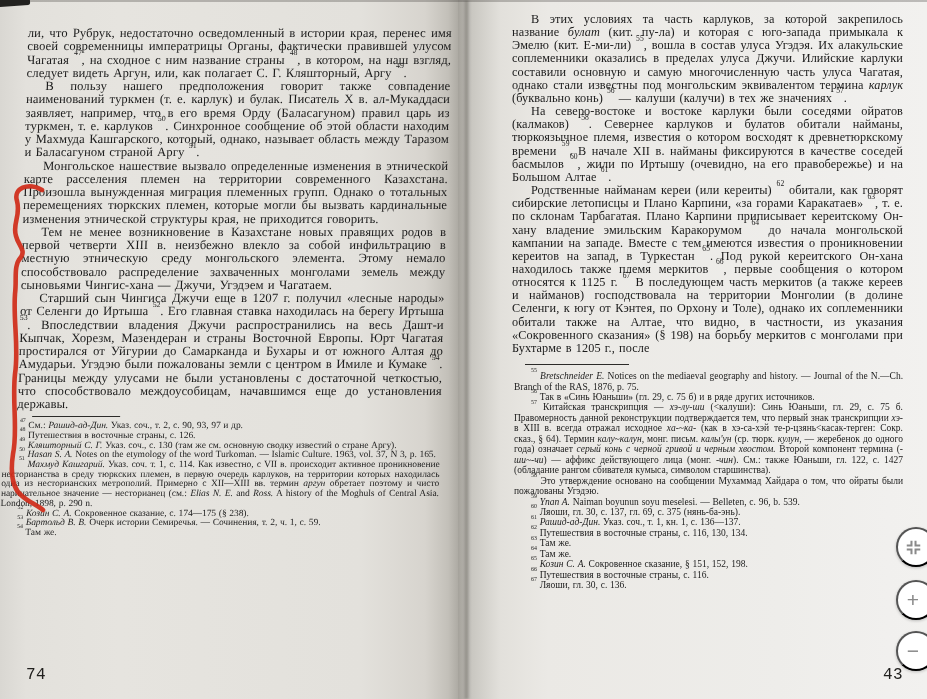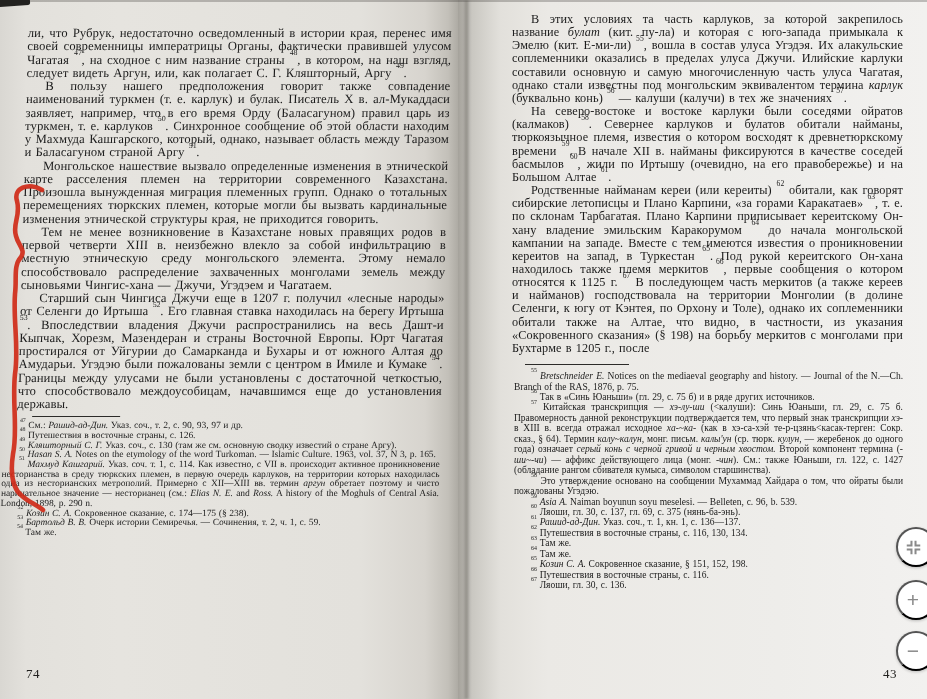--- a/index.html
+++ b/index.html
@@ -21,21 +21,21 @@
   .para{margin:0;text-indent:19px;letter-spacing:.1px;word-spacing:1px;}
   .col-left .para:first-child{text-indent:0;}
   .fn{margin:0;text-indent:17px;letter-spacing:0;word-spacing:.4px;}
   .col-left .fn{font-size:9.4px;line-height:9.7px;margin-left:-14px;width:438px;}
   .col-right .fn{font-size:9.5px;line-height:10.45px;margin-left:2px;width:389px;}
   .fn-sep{height:0;border-top:1.6px solid #2c2b29;width:88px;}
   .col-left .fn-sep{margin:5px 0 4px 15px;}
   .col-right .fn-sep{margin:9px 0 6px 13px;width:104px;}
   sup{font-size:62%;line-height:0;position:relative;top:-0.45em;letter-spacing:0;}
   em{font-style:italic;}
-  .pageno{position:absolute;font-size:13px;color:#21201e;letter-spacing:.5px;}
+  .pageno{position:absolute;font-size:16px;color:#21201e;letter-spacing:.5px;font-family:Liberation Mono, monospace;}
   .pageno-left{left:26px;top:666px;}
   .pageno-right{left:883px;top:666px;}
   .pen-overlay{position:absolute;inset:0;pointer-events:none;}
   .fab{position:absolute;left:896px;width:40px;height:40px;border-radius:50%;background:#ffffff;
     box-shadow:0 1px 3px rgba(0,0,0,.22);display:flex;align-items:center;justify-content:center;
     font-family:"Liberation Sans","DejaVu Sans",sans-serif;color:#8a8a8a;cursor:pointer;}
   .fab-collapse{top:527px;}
   .fab-plus{top:580px;font-size:21px;font-weight:400;}
   .fab-minus{top:631px;font-size:21px;}
   .fab span{transform:translateX(-3px);}
@@ -78,21 +78,21 @@
         <p class="para">В этих условиях та часть карлуков, за которой закрепилось название <em>булат</em> (кит. пу-ла) и которая с юго-запада примыкала к Эмелю (кит. Е-ми-ли) <sup>55</sup>, вошла в состав улуса Угэдэя. Их алакульские соплеменники оказались в пределах улуса Джучи. Илийские карлуки составили основную и самую многочисленную часть улуса Чагатая, однако стали известны под монгольским эквивалентом термина <em>карлук</em> (буквально конь) <sup>56</sup> — калуши (калучи) в тех же значениях <sup>57</sup>.</p>
         <p class="para">На северо-востоке и востоке карлуки были соседями ойратов (калмаков) <sup>58</sup>. Севернее карлуков и булатов обитали найманы, тюркоязычное племя, известия о котором восходят к древнетюркскому времени <sup>59</sup>. В начале XII в. найманы фиксируются в качестве соседей басмылов <sup>60</sup>, жили по Иртышу (очевидно, на его правобережье) и на Большом Алтае <sup>61</sup>.</p>
         <p class="para">Родственные найманам кереи (или кереиты) <sup>62</sup> обитали, как говорят сибирские летописцы и Плано Карпини, «за горами Каракатаев» <sup>63</sup>, т. е. по склонам Тарбагатая. Плано Карпини приписывает кереитскому Он-хану владение эмильским Каракорумом <sup>64</sup> до начала монгольской кампании на западе. Вместе с тем имеются известия о проникновении кереитов на запад, в Туркестан <sup>65</sup>. Под рукой кереитского Он-хана находилось также племя меркитов <sup>66</sup>, первые сообщения о котором относятся к 1125 г. <sup>67</sup> В последующем часть меркитов (а также кереев и найманов) господствовала на территории Монголии (в долине Селенги, к югу от Кэнтея, по Орхону и Толе), однако их соплеменники обитали также на Алтае, что видно, в частности, из указания «Сокровенного сказания» (§ 198) на борьбу меркитов с монголами при Бухтарме в 1205 г., после</p>
       </div>
     <div class="fn-sep"></div>
     <div>
         <p class="fn"><sup>55</sup> <em>Bretschneider E.</em> Notices on the mediaeval geography and history. — Journal of the N.—Ch. Branch of the RAS, 1876, p. 75.</p>
         <p class="fn"><sup>56</sup> Так в «Синь Юаньши» (гл. 29, с. 75 б) и в ряде других источников.</p>
         <p class="fn"><sup>57</sup> Китайская транскрипция — <em>хэ-лу-ши</em> (&lt;калуши): Синь Юаньши, гл. 29, с. 75 б. Правомерность данной реконструкции подтверждается тем, что первый знак транскрипции <em>хэ-</em> в XIII в. всегда отражал исходное <em>ха-~ка-</em> (как в хэ-са-хэй те-р-цзянь&lt;касак-терген: Сокр. сказ., § 64). Термин <em>калу~калун,</em> монг. письм. <em>калы'ун</em> (ср. тюрк. <em>кулун,</em> — жеребенок до одного года) означает <em>серый конь с черной гривой и черным хвостом.</em> Второй компонент термина (<em>-ши~-чи</em>) — аффикс действующего лица (монг. <em>-чин</em>). См.: также Юаньши, гл. 122, с. 1427 (обладание рангом сбивателя кумыса, символом старшинства).</p>
         <p class="fn"><sup>58</sup> Это утверждение основано на сообщении Мухаммад Хайдара о том, что ойраты были пожалованы Угэдэю.</p>
-        <p class="fn"><sup>59</sup> <em>Asia A.</em> Naiman boyunun soyu meselesi. — Belleten, с. 96, b. 539.</p>
+        <p class="fn"><sup>59</sup> <em>Ynan A.</em> Naiman boyunun soyu meselesi. — Belleten, с. 96, b. 539.</p>
         <p class="fn"><sup>60</sup> Ляоши, гл. 30, с. 137, гл. 69, с. 375 (нянь-ба-энь).</p>
         <p class="fn"><sup>61</sup> <em>Рашид-ад-Дин.</em> Указ. соч., т. 1, кн. 1, с. 136—137.</p>
         <p class="fn"><sup>62</sup> Путешествия в восточные страны, с. 116, 130, 134.</p>
         <p class="fn"><sup>63</sup> Там же.</p>
         <p class="fn"><sup>64</sup> Там же.</p>
         <p class="fn"><sup>65</sup> <em>Козин С. А.</em> Сокровенное сказание, § 151, 152, 198.</p>
         <p class="fn"><sup>66</sup> Путешествия в восточные страны, с. 116.</p>
         <p class="fn"><sup>67</sup> Ляоши, гл. 30, с. 136.</p>
       </div>
   </div>

